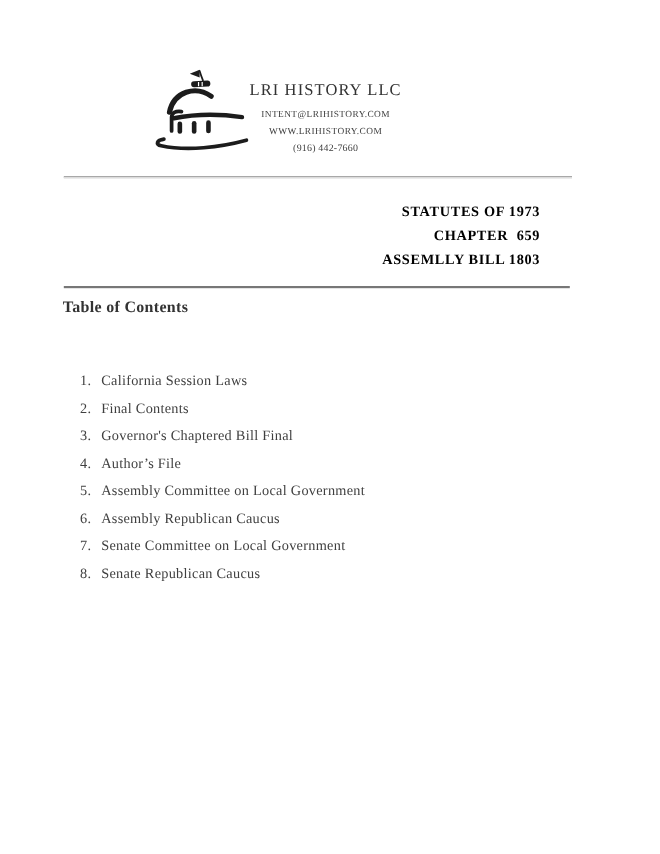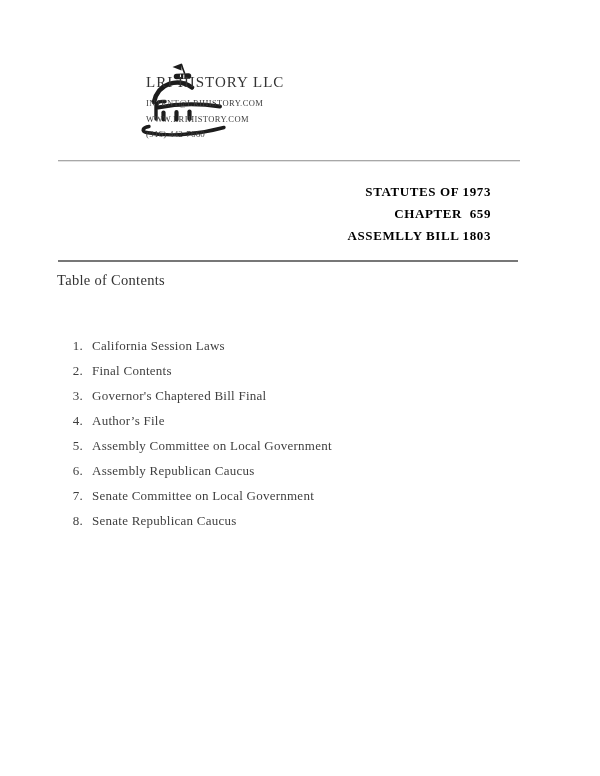--- a/index.html
+++ b/index.html
@@ -25,20 +25,21 @@
     left: 138px;
     top: 60px;
     width: 90px;
     height: 85px;
   }
   .letterhead-text {
     position: absolute;
     left: 146px;
     top: 74px;
     width: 300px;
+    text-align: center;
     color: #3a3a3a;
   }
   .company-name {
     font-size: 15px;
     letter-spacing: 1px;
     color: #333333;
     margin-bottom: 7px;
     white-space: pre;
   }
   .contact-line {
@@ -81,21 +82,21 @@
     line-height: 22px;
     letter-spacing: 0.6px;
     color: #000000;
   }
   .reference-block .ref-line { white-space: pre; }
   
   .toc-title {
     position: absolute;
     left: 57px;
     top: 272px;
-    font-weight: normal;
+    font-weight: bold;
     font-size: 14.5px;
     letter-spacing: 0.3px;
     color: #333333;
   }
   .toc-list {
     position: absolute;
     left: 68px;
     top: 303px;
     list-style: none;
   }

